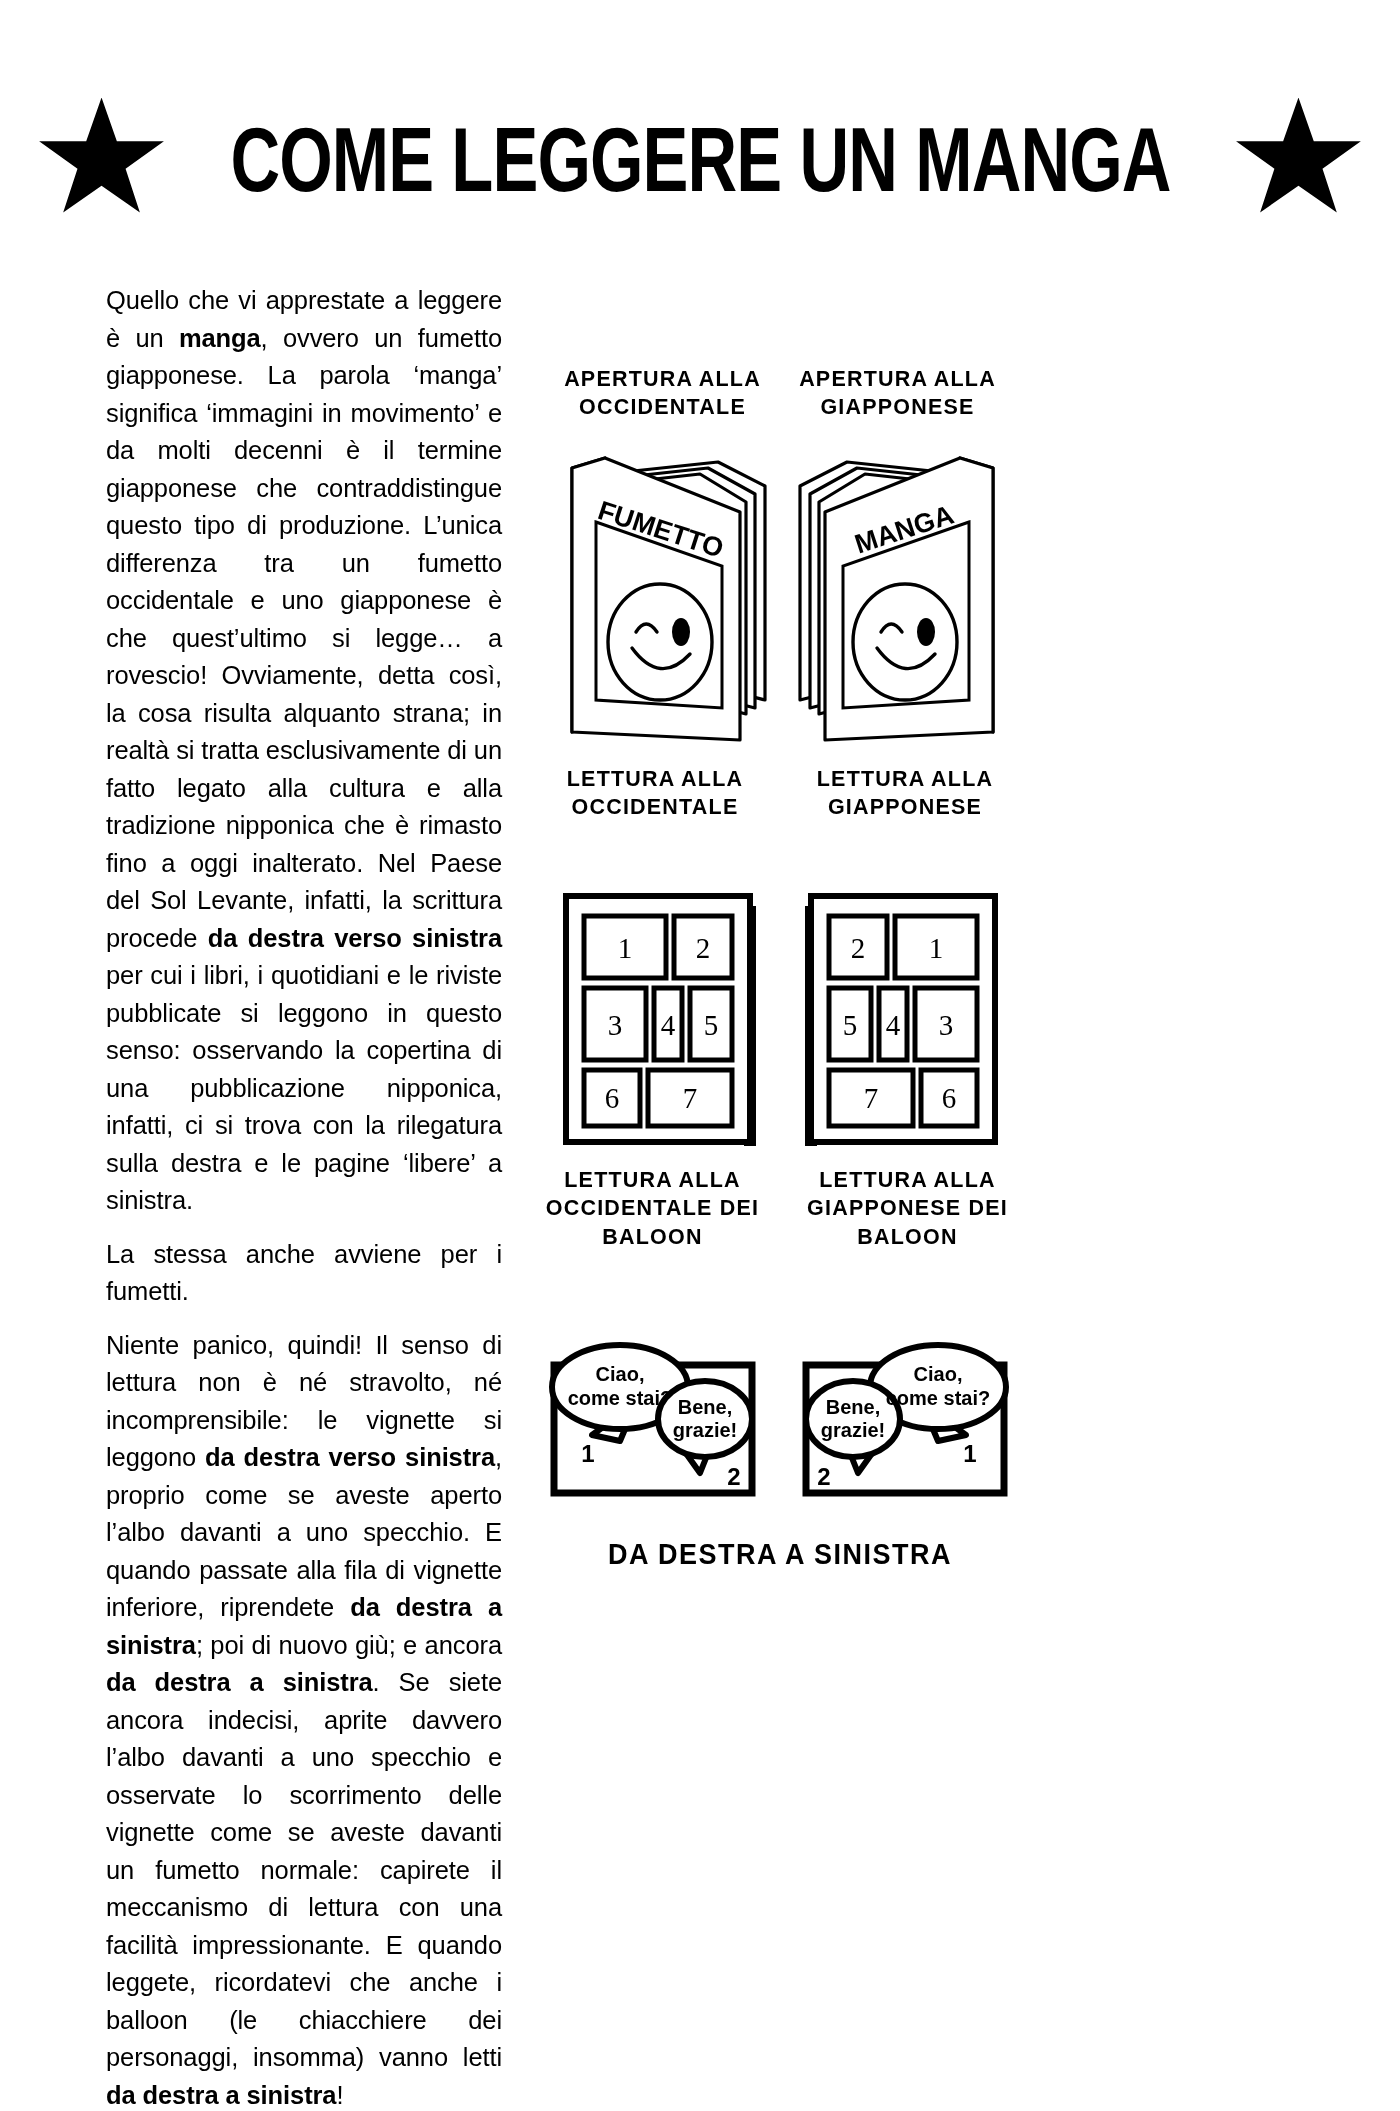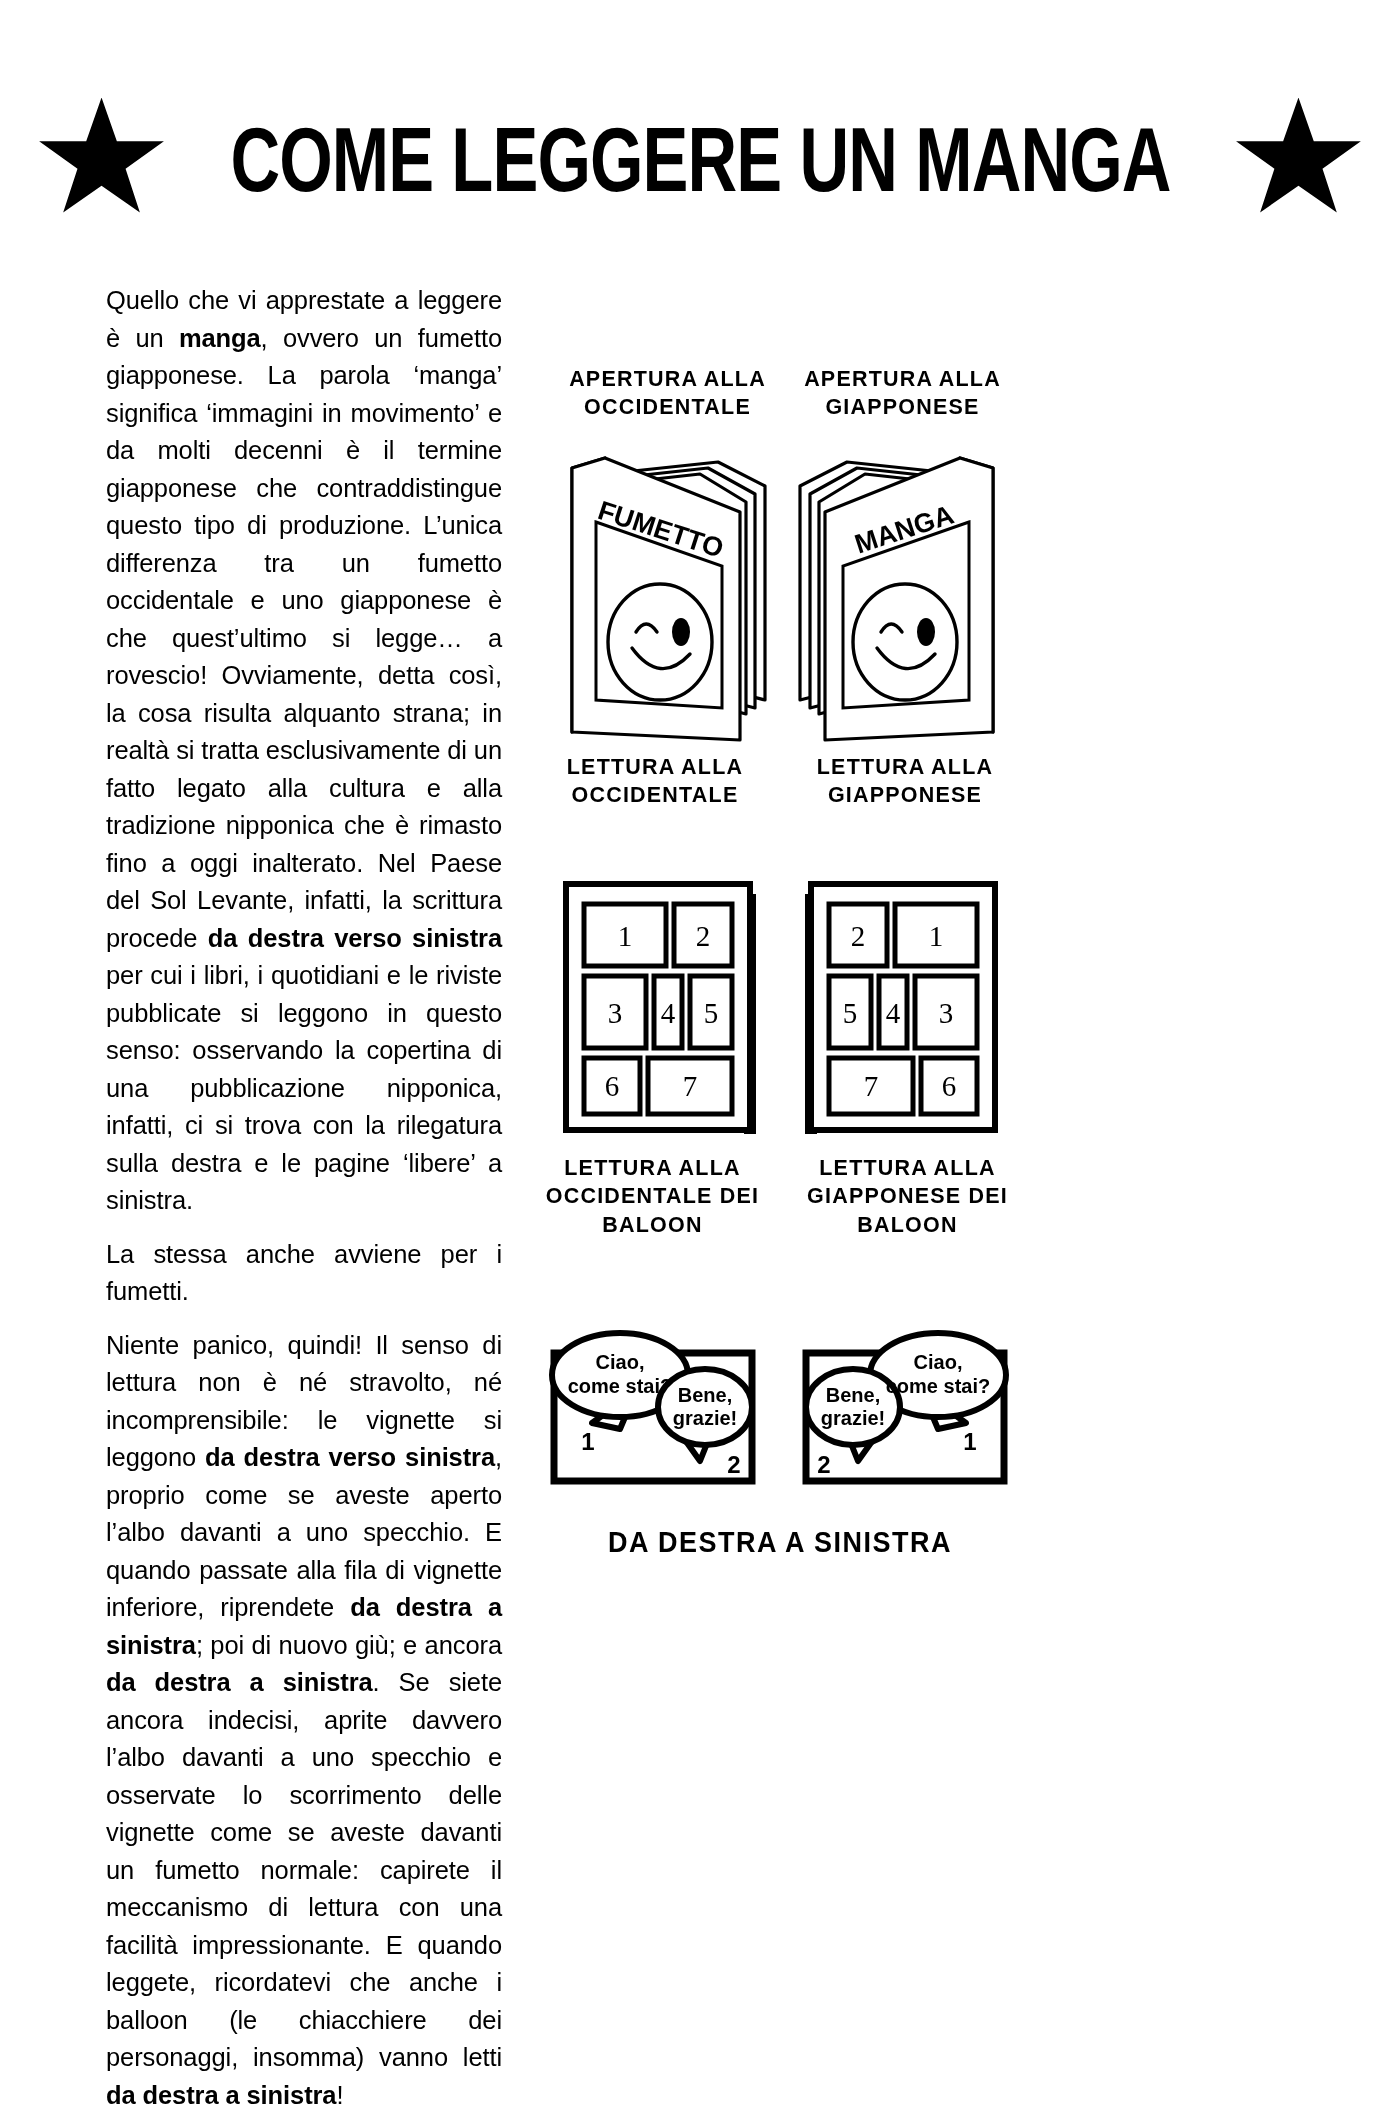--- a/index.html
+++ b/index.html
@@ -39,29 +39,29 @@
 
   
   .right-col{position:absolute;left:540px;top:266px;width:480px;}
 
   .cap{
     font-weight:bold;font-size:21.5px;line-height:27px;
     letter-spacing:1.2px;text-align:center;
     transform:scaleY(1.06);
   }
 
-  .hdr-row{display:flex;justify-content:flex-end;margin-top:100px;}
+  .hdr-row{display:flex;justify-content:center;margin-top:100px;}
   .hdr-cell{width:235px;}
 
   
   .books-row{position:relative;height:300px;margin-top:30px;}
   .book{position:absolute;top:0;}
   .book svg{display:block;}
 
-  .bookcap-row{display:flex;justify-content:space-between;margin-top:4px;}
+  .bookcap-row{display:flex;justify-content:space-between;margin-top:16px;}
   .bookcap-cell{width:230px;}
 
   
   .grids-row{position:relative;height:262px;margin-top:66px;}
   .gridfig{position:absolute;top:0;}
 
   .gridcap-row{display:flex;justify-content:space-between;margin-top:20px;}
   .gridcap-cell{width:225px;}
 
   

